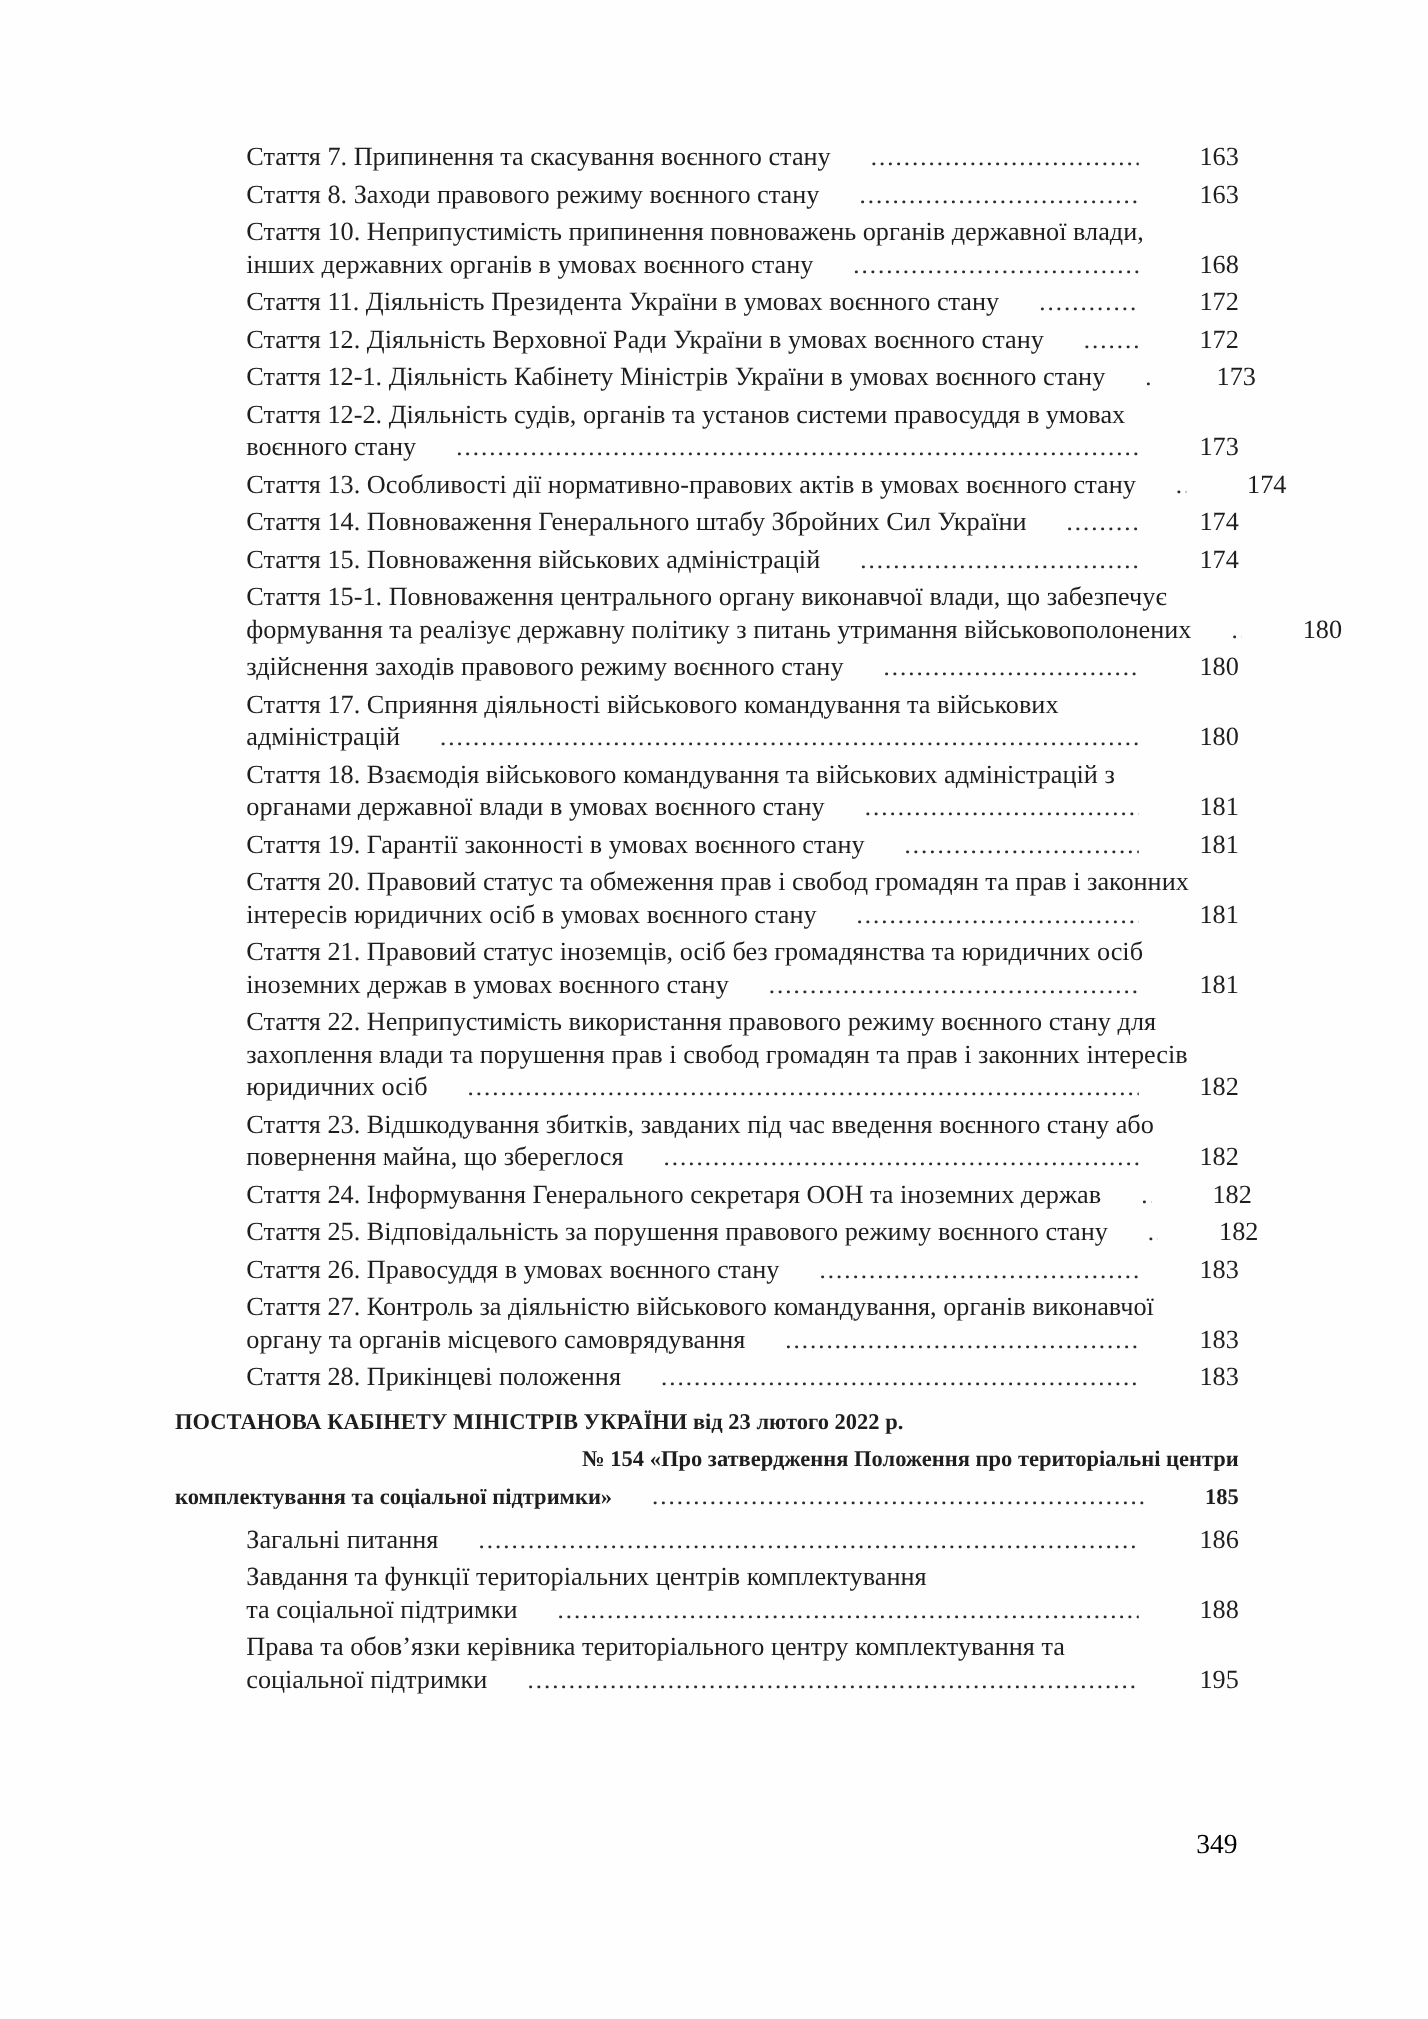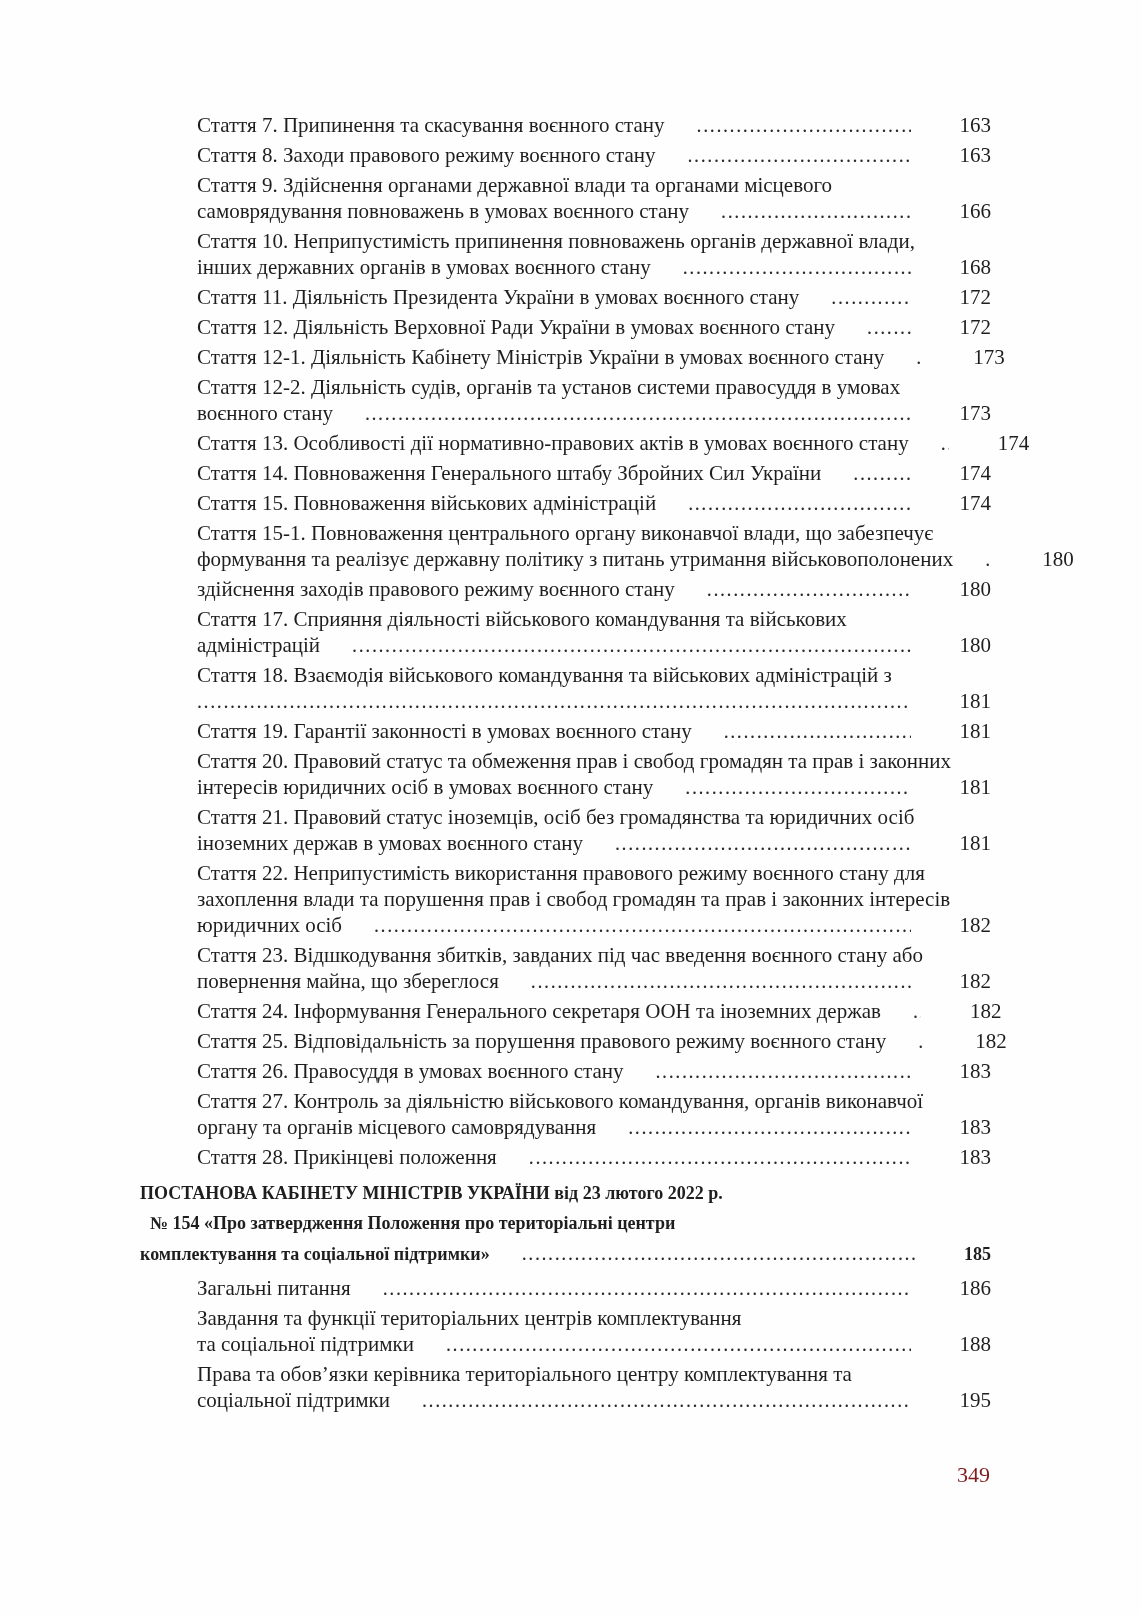--- a/index.html
+++ b/index.html
@@ -31,21 +31,21 @@
     margin-left: 57px;
   }
   .entry.heading {
     font-weight: bold;
     font-size: 18px;
     line-height: 30px;
     margin-top: 8px;
     margin-bottom: 6px;
     margin-left: 0;
   }
-  .entry.heading .toc-row:nth-child(2) { padding-left: 10px; }
+  .entry.heading .toc-row:nth-child(2) { padding-left: 10px; justify-content: flex-end; }
   .toc-row {
     display: flex;
     align-items: baseline;
     gap: 32px;
   }
   .toc-text {
     white-space: pre;
     flex: 0 0 auto;
   }
   .leader {
@@ -67,21 +67,21 @@
     margin-left: 17px;
     white-space: pre;
   }
   .entry.heading .page-num { font-weight: bold; }
   .footer-page-number {
     position: absolute;
     top: 1462px;
     right: 152px;
     font-size: 22px;
     line-height: 26px;
-    color: #7f1d1d;
+    color: #000000;
   }
 </style>
 </head>
 <body>
 
 <div class="page">
   <div class="toc">
       <div class="entry item">
         <div class="toc-row">
           <span class="toc-text">Стаття 7. Припинення та скасування воєнного стану</span>
@@ -91,30 +91,20 @@
       </div>
       <div class="entry item">
         <div class="toc-row">
           <span class="toc-text">Стаття 8. Заходи правового режиму воєнного стану</span>
           <span class="leader"></span>
           <span class="page-num">163</span>
         </div>
       </div>
       <div class="entry item">
         <div class="toc-row">
-          <span class="toc-text">Стаття 9. Здійснення органами державної влади та органами місцевого</span>
-        </div>
-        <div class="toc-row">
-          <span class="toc-text">самоврядування повноважень в умовах воєнного стану</span>
-          <span class="leader"></span>
-          <span class="page-num">166</span>
-        </div>
-      </div>
-      <div class="entry item">
-        <div class="toc-row">
           <span class="toc-text">Стаття 10. Неприпустимість припинення повноважень органів державної влади,</span>
         </div>
         <div class="toc-row">
           <span class="toc-text">інших державних органів в умовах воєнного стану</span>
           <span class="leader"></span>
           <span class="page-num">168</span>
         </div>
       </div>
       <div class="entry item">
         <div class="toc-row">
@@ -193,20 +183,21 @@
           <span class="toc-text">адміністрацій</span>
           <span class="leader"></span>
           <span class="page-num">180</span>
         </div>
       </div>
       <div class="entry item">
         <div class="toc-row">
           <span class="toc-text">Стаття 18. Взаємодія військового командування та військових адміністрацій з</span>
         </div>
         <div class="toc-row">
+          <span class="toc-text">органами державної влади в умовах воєнного стану</span>
           <span class="leader"></span>
           <span class="page-num">181</span>
         </div>
       </div>
       <div class="entry item">
         <div class="toc-row">
           <span class="toc-text">Стаття 19. Гарантії законності в умовах воєнного стану</span>
           <span class="leader"></span>
           <span class="page-num">181</span>
         </div>

